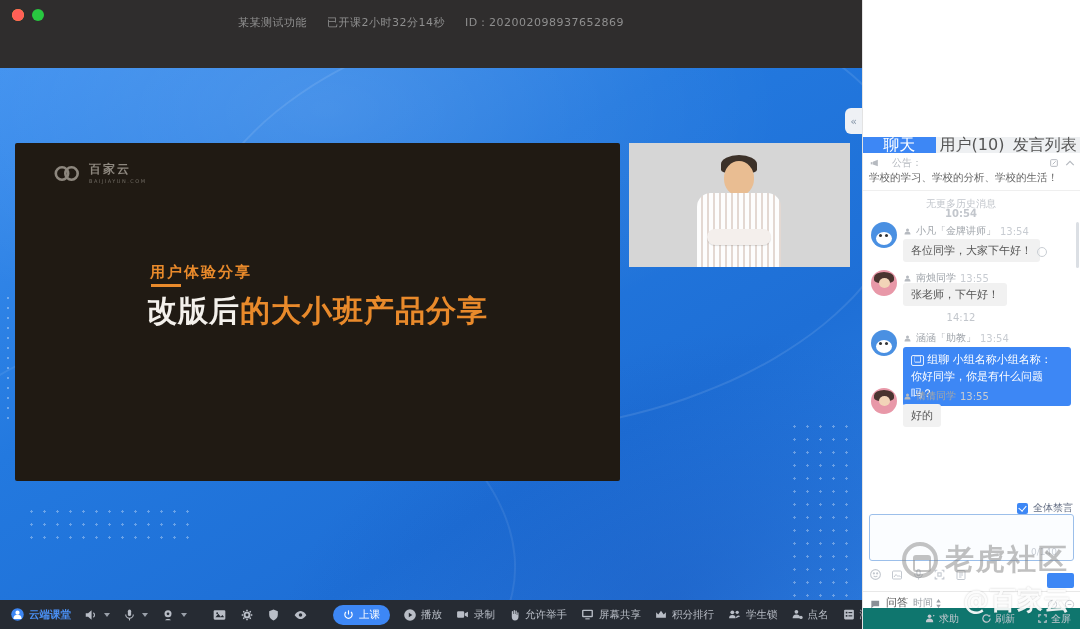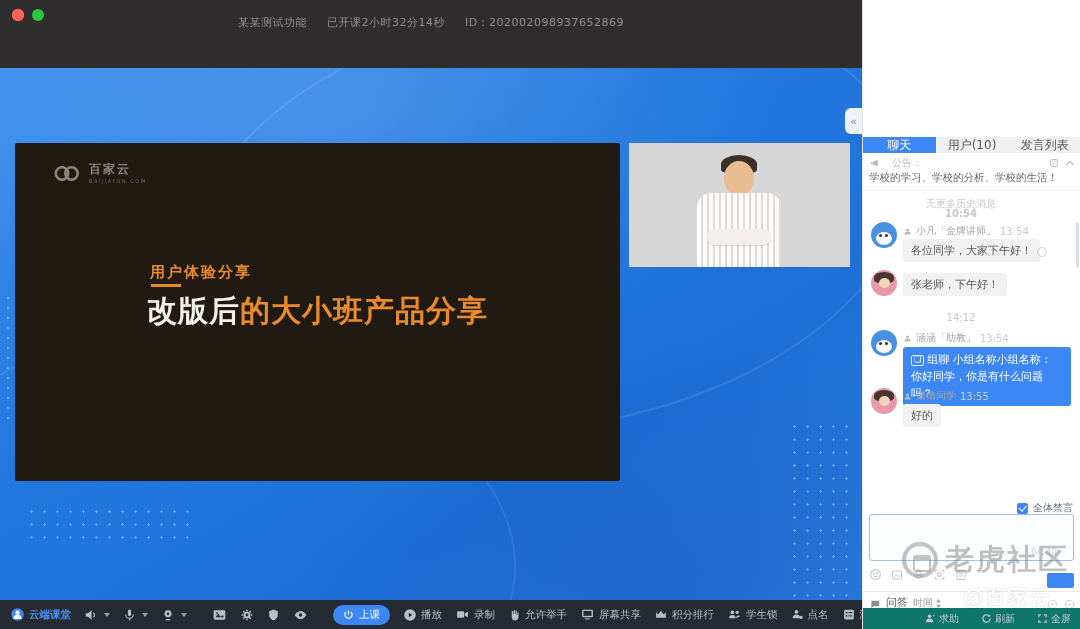--- a/index.html
+++ b/index.html
@@ -58,21 +58,21 @@
   .tb-item svg { display:block; }
   .caret { width:0; height:0; border-left:3px solid transparent; border-right:3px solid transparent; border-top:4px solid #9aa0a9; margin-left:2px; }
   .tb-div { width:1px; height:14px; background:#454b55; margin:0 10px 0 2px; }
   .client-name { color:#4a90f5; font-weight:bold; }
   .pill { background:#3d87f5; color:#fff; border-radius:12px; padding:3px 10px; display:flex; gap:5px; align-items:center; font-size:10.5px; }
 
   
   .rpanel { left:862px; top:0; width:218px; height:629px; background:#fff; border-left:1px solid #e3e3e3; }
   .r { position:absolute; }
   .tabs { left:0; top:137px; width:218px; height:16px; background:#eef0f2; display:flex; }
-  .tab { flex:1; display:flex; align-items:center; justify-content:center; font-size:12px; color:#555; cursor:pointer; }
+  .tab { flex:1; display:flex; align-items:center; justify-content:center; font-size:16px; color:#555; cursor:pointer; }
   .tab.active { background:#3d87f5; color:#fff; }
   .ann-row { left:6px; top:156px; width:206px; height:13px; display:flex; align-items:center; gap:12px; color:#b6bac0; font-size:10px; }
   .ann-icons { margin-left:auto; display:flex; gap:6px; align-items:center; }
   .ann-text { left:6px; top:171px; width:206px; color:#666; font-size:10.5px; }
   .chat-div { left:0; top:190px; width:218px; height:1px; background:#efefef; }
   .c-center { left:0; width:196px; text-align:center; color:#c2c6cc; font-size:10px; }
   .avatar { width:26px; height:26px; border-radius:50%; overflow:hidden; position:absolute; left:8px; }
   .av-blue { background:#4a90e2; } .av-pink { background:#e898a8; }
   .av-face { position:absolute; left:5px; top:10px; width:16px; height:13px; background:#fff; border-radius:50%; }
   .av-eye { position:absolute; width:3px; height:3px; background:#333; border-radius:50%; top:12px; }
@@ -98,21 +98,21 @@
   .qa-sort { color:#9aa0a6; font-size:10px; display:flex; align-items:center; gap:2px; }
   .qa-right { margin-left:auto; display:flex; gap:6px; }
   .rfooter { left:0; top:608px; width:218px; height:21px; background:#0f766e; display:flex; align-items:center; justify-content:flex-end; gap:22px; padding-right:10px; color:#c3c8cf; font-size:10px; }
   .rf-item { display:flex; align-items:center; gap:3px; cursor:pointer; }
 
   
   .wm-tiger { left:902px; top:540px; display:flex; align-items:center; gap:7px; pointer-events:none; z-index:50; }
   .wm-ring { width:36px; height:36px; border:4px solid rgba(135,135,135,0.5); border-radius:50%; position:relative; }
   .wm-ring::after { content:""; position:absolute; left:7px; top:9px; width:14px; height:10px; border:2.5px solid rgba(135,135,135,0.5); border-radius:3px; border-top-width:5px; }
   .wm-text { font-size:29px; font-weight:bold; color:rgba(130,130,130,0.5); letter-spacing:2px; }
-  .wm-brand { left:963px; top:583px; font-size:21px; font-weight:bold; color:rgba(255,255,255,0.92); text-shadow:0 0 2px rgba(0,0,0,0.2); pointer-events:none; z-index:51; letter-spacing:1px; }
+  .wm-brand { left:963px; top:583px; font-size:26px; font-weight:bold; color:rgba(255,255,255,0.92); text-shadow:0 0 2px rgba(0,0,0,0.2); pointer-events:none; z-index:51; letter-spacing:1px; }
 </style>
 </head>
 <body>
 
 <div id="app">
 
   <div class="abs topbar">
     <div class="abs title-row">
       <span>某某测试功能</span>
       <span>已开课2小时32分14秒</span>
@@ -353,21 +353,21 @@
       <div class="av-skin"></div>
     </div>
     <div class="name-row" style="top:271px;">
       <svg width="9" height="9" viewBox="0 0 24 24" fill="#b6bac0">
           <circle cx="12" cy="8" r="4"></circle>
           <path d="M4 20a8 8 0 0 1 16 0z"></path>
         </svg>
       <span>南烛同学</span>
       <span class="t">13:55</span>
     </div>
-    <div class="bubble" style="top:273px;">张老师，下午好！</div>
+    <div class="bubble" style="top:283px;">张老师，下午好！</div>
 
     <div class="r c-center" style="top:312px;">14:12</div>
 
     <div class="avatar av-blue" style="top:330px;">
       <div class="av-face"></div>
       <div class="av-eye" style="left:8px;"></div>
       <div class="av-eye" style="left:14px;"></div>
     </div>
     <div class="name-row" style="top:331px;">
       <svg width="9" height="9" viewBox="0 0 24 24" fill="#b6bac0">

